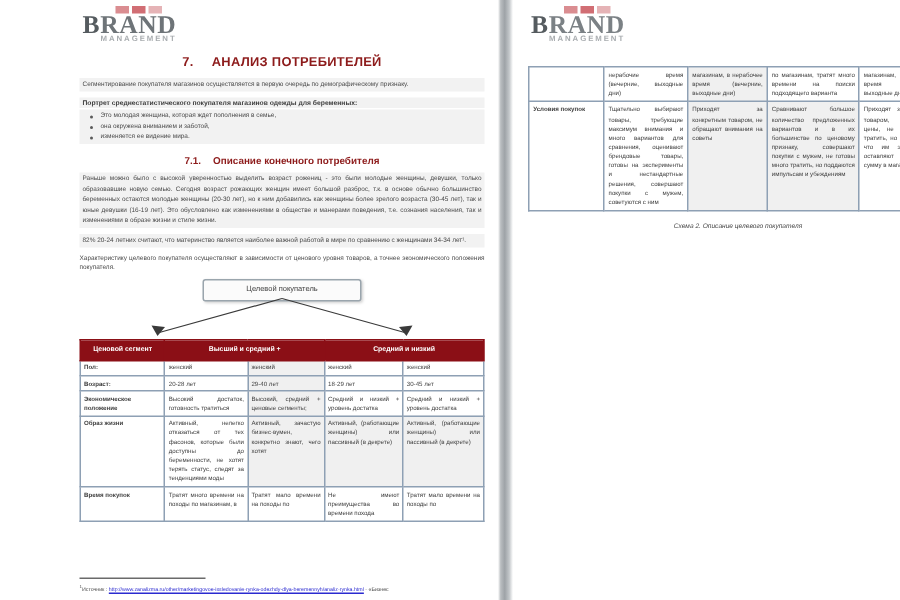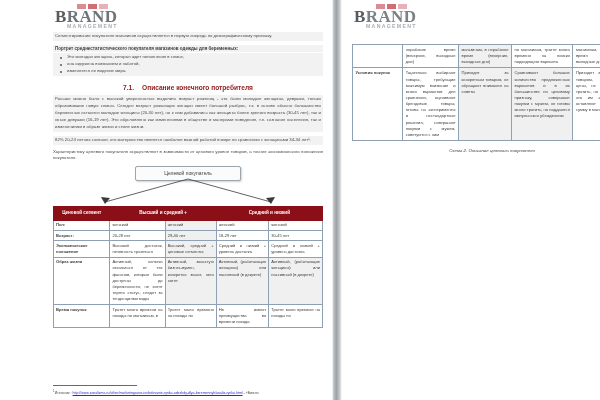--- a/index.html
+++ b/index.html
@@ -87,20 +87,23 @@
         <i></i>
           <i></i>
           <i></i>
       </div>
       <div class="logo-word">
         <b>B</b><span>RAND</span>
       </div>
       <div class="logo-sub">MANAGEMENT</div>
     </div>
 
+    <h1 class="sec">
+      <span class="num">7.</span><span>АНАЛИЗ ПОТРЕБИТЕЛЕЙ</span>
+    </h1>
 
     <p class="body shade">Сегментирование покупателя магазинов осуществляется в первую очередь по демографическому признаку.</p>
 
     <p class="lead shade">Портрет среднестатистического покупателя магазинов одежды для беременных:</p>
     <ul class="bl shade">
       <li>Это молодая женщина, которая ждет пополнения в семье,</li>
       <li>она окружена вниманием и заботой,</li>
       <li>изменяется ее видение мира.</li>
     </ul>
 

